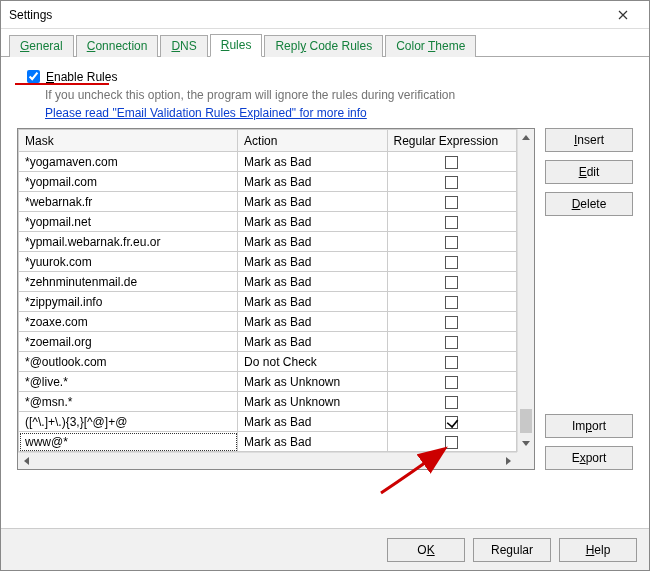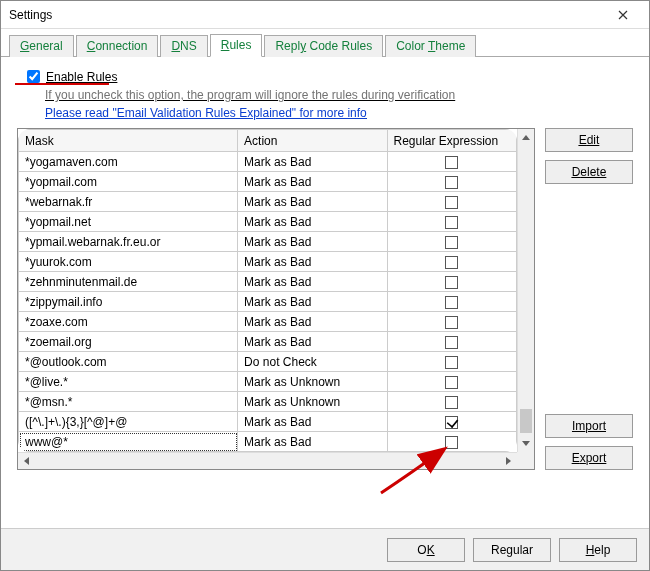--- a/index.html
+++ b/index.html
@@ -60,21 +60,20 @@
     border-bottom: 1px solid #fff;
     z-index: 2;
   }
   
   .tab .u { text-decoration: underline; }
 
   .body-area {
     flex: 1;
     padding: 10px 14px 10px 14px;
     position: relative;
-    text-decoration: underline;
   }
 
   .enable-row {
     display: flex;
     align-items: center;
     margin: 0 0 2px 8px;
   }
   .enable-row input[type="checkbox"] {
     margin-right: 6px;
     width: 13px; height: 13px;
@@ -110,21 +109,20 @@
     border: 1px solid #888;
     position: relative;
     height: 342px;
     overflow: hidden;
     background: #fff;
   }
   .table-inner {
     position: absolute;
     top: 0; left: 0; right: 17px; bottom: 17px;
     overflow: hidden;
-    border-radius: 12px;
   }
   table {
     border-collapse: collapse;
     width: 100%;
     table-layout: fixed;
   }
   th, td {
     border: 1px solid #ccc;
     padding: 2px 6px;
     font-size: 12px;
@@ -386,20 +384,23 @@
           <div class="track"></div>
           <div class="arrowh">
             <div class="tri" style="border-top:4px solid transparent;border-bottom:4px solid transparent;border-left:5px solid #606060;"></div>
           </div>
         </div>
         <div class="corner"></div>
       </div>
 
       <div class="side-btns">
         <div class="win-btn">
+            <span><span class="ul">I</span><span>nsert</span></span>
+          </div>
+        <div class="win-btn">
             <span><span class="ul">E</span><span>dit</span></span>
           </div>
         <div class="win-btn">
             <span><span class="ul">D</span><span>elete</span></span>
           </div>
         <div class="spacer"></div>
         <div class="win-btn">
             <span><span>Im</span><span class="ul">p</span><span>ort</span></span>
           </div>
         <div class="win-btn">

